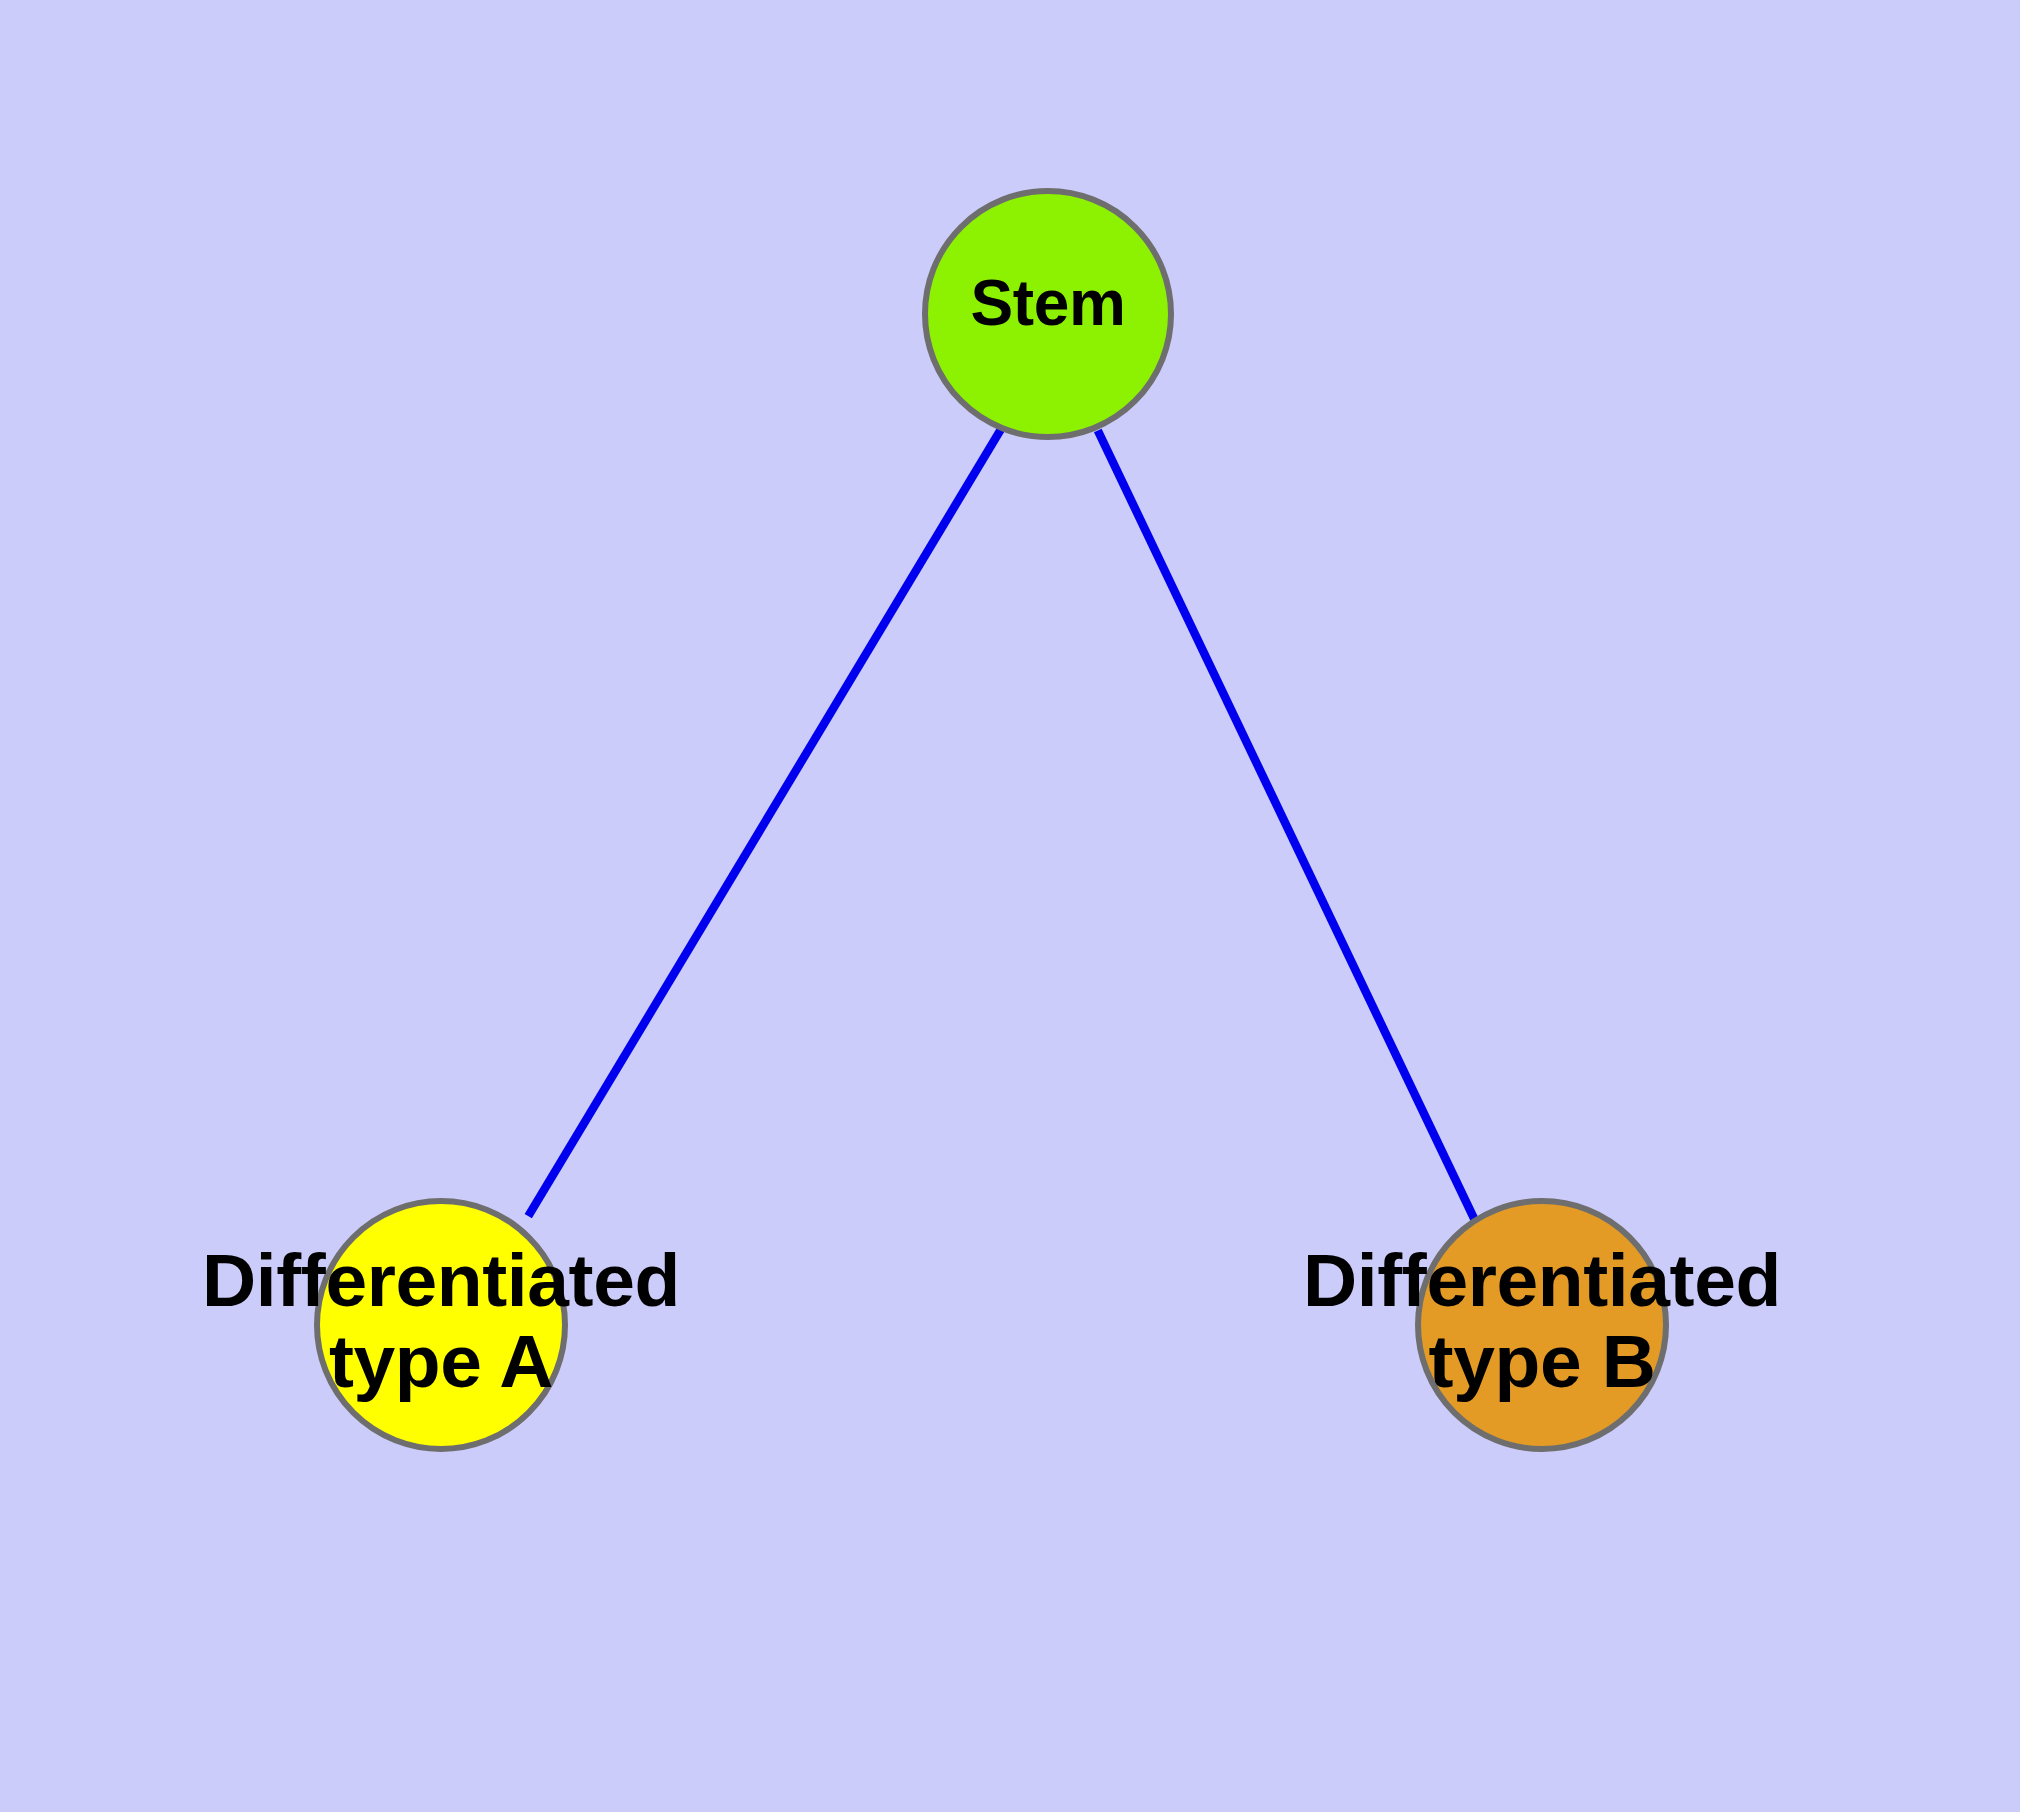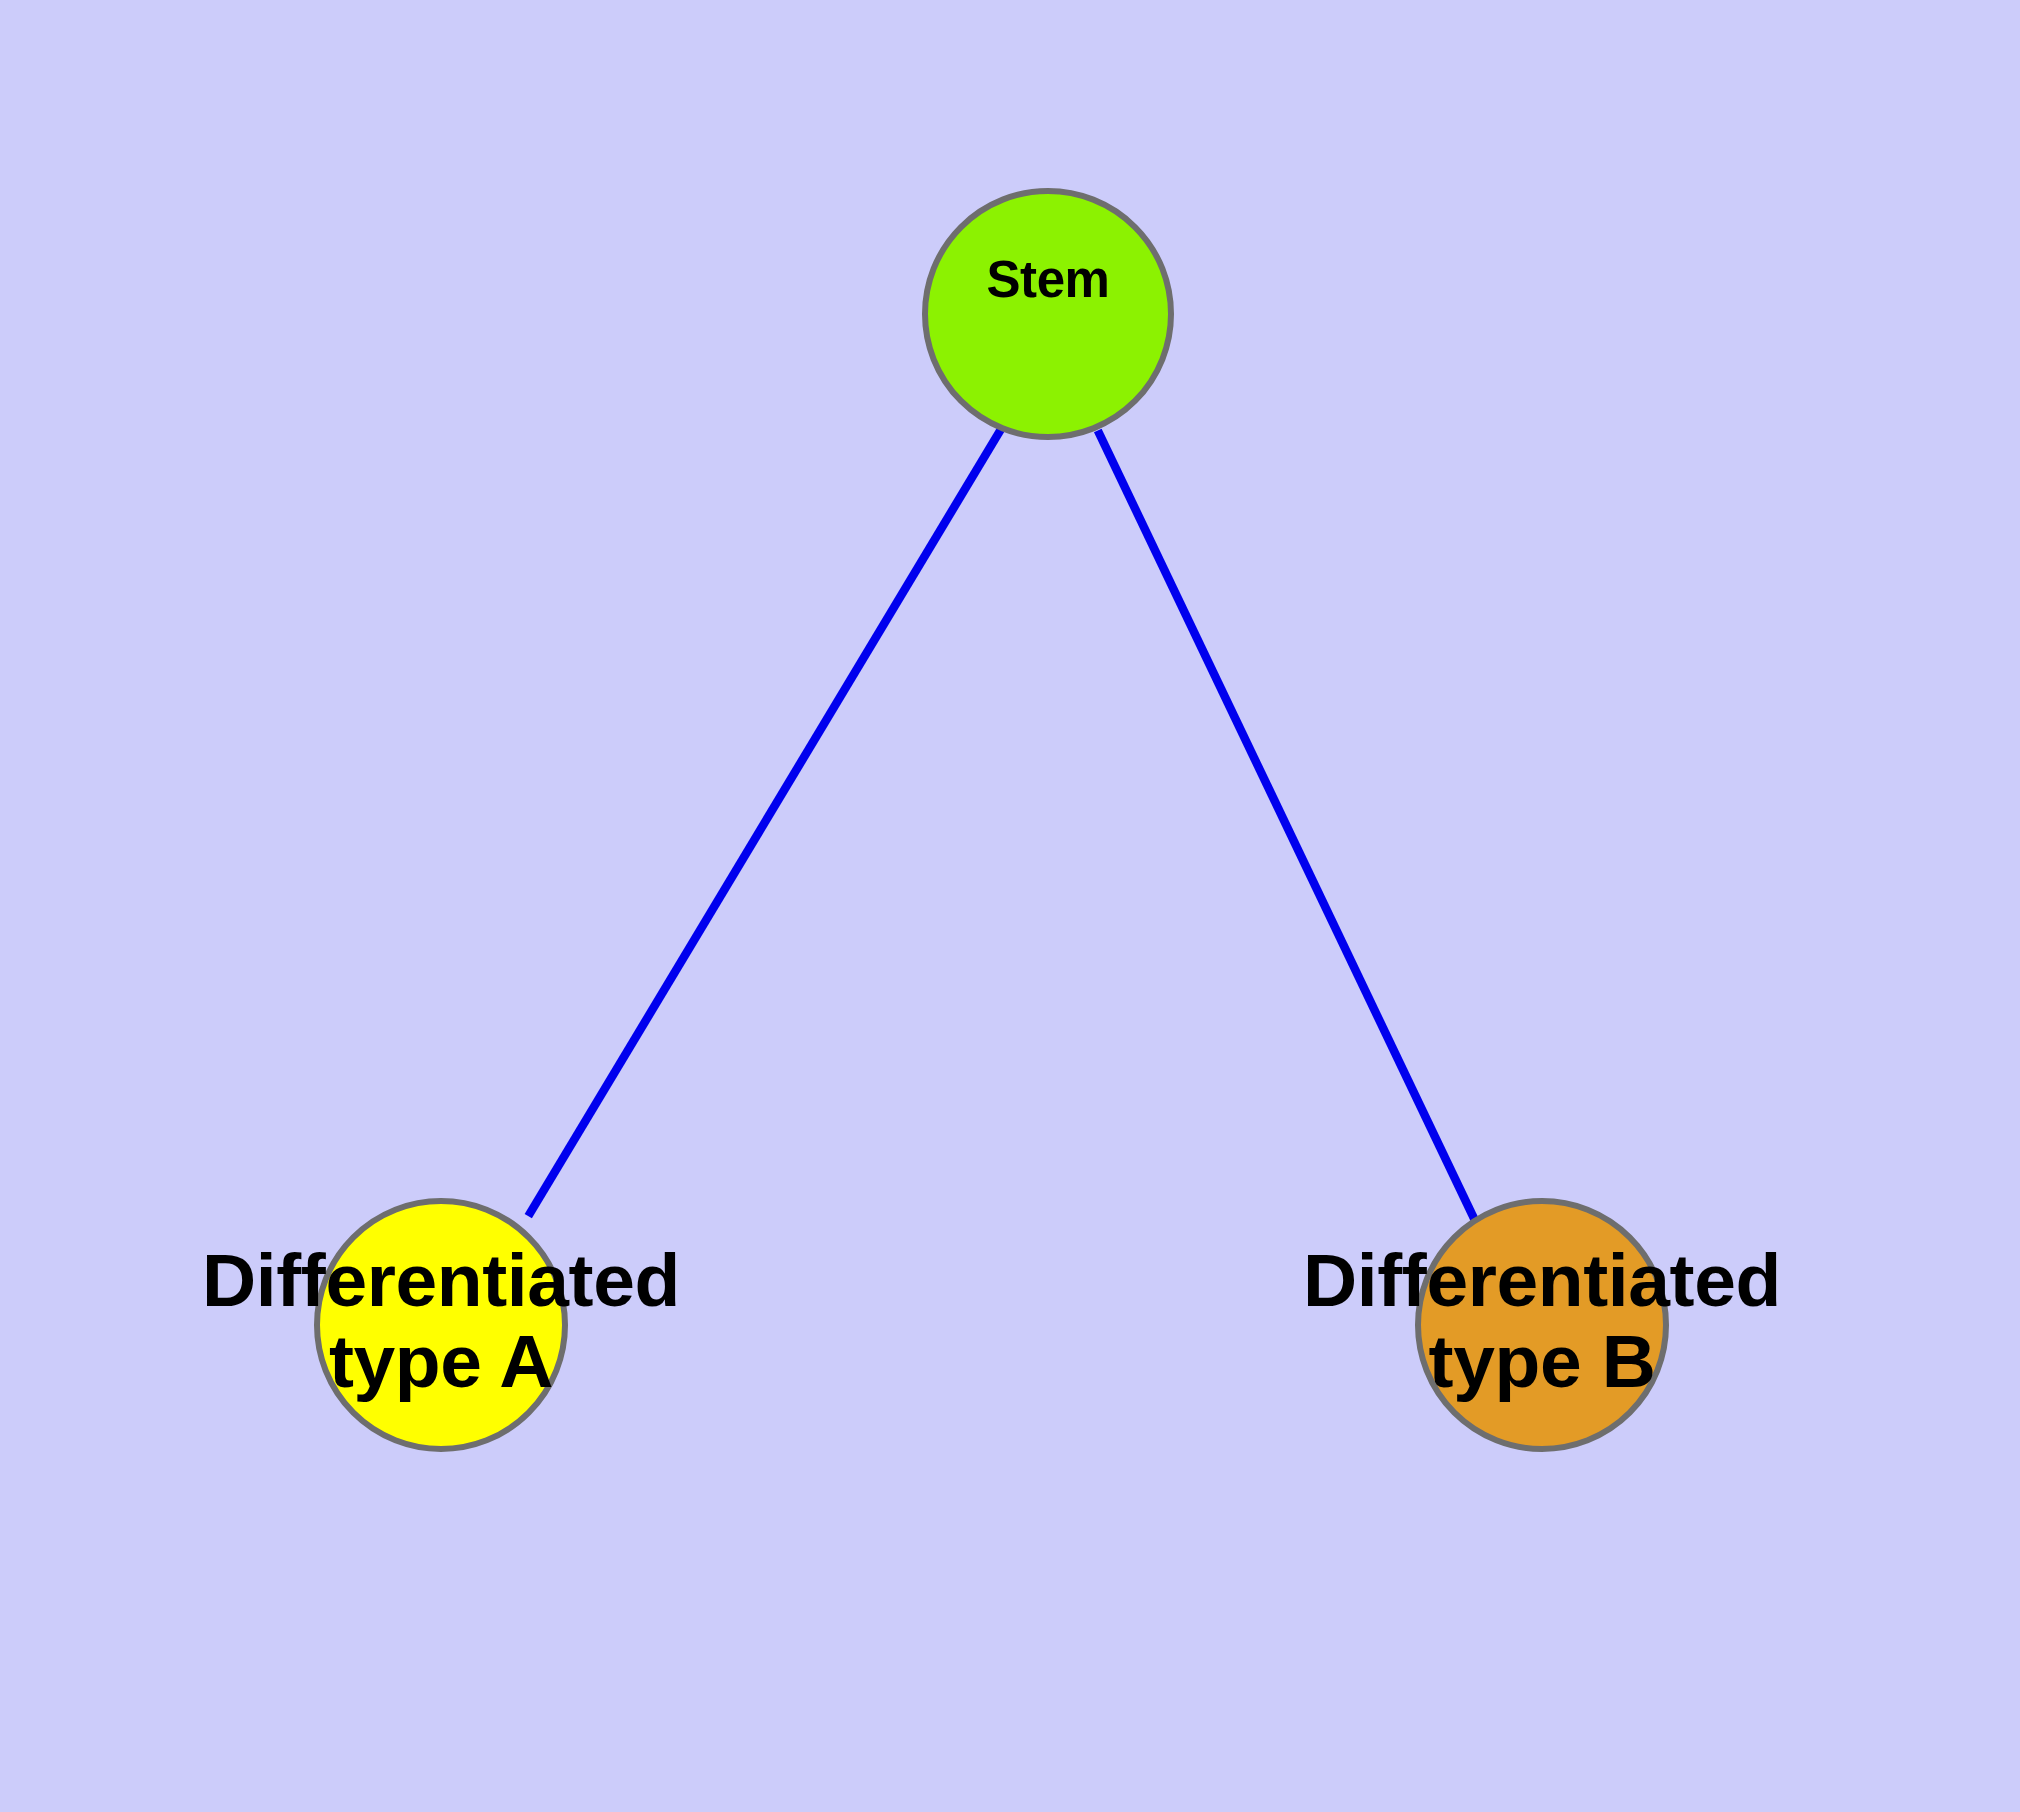--- a/index.html
+++ b/index.html
@@ -48,23 +48,23 @@
   
   #node-stem {
     left: 922px;
     top: 188px;
     width: 252px;
     height: 252px;
     background: #8cf201;
   }
   #label-stem {
     left: 709px;
-    top: 252px;
+    top: 269px;
     width: 678px;
-    font-size: 51px;
+    font-size: 64px;
   }
   
   #node-diff-a {
     left: 314px;
     top: 1198px;
     width: 254px;
     height: 254px;
     background: #ffff00;
   }
   #label-diff-a {

